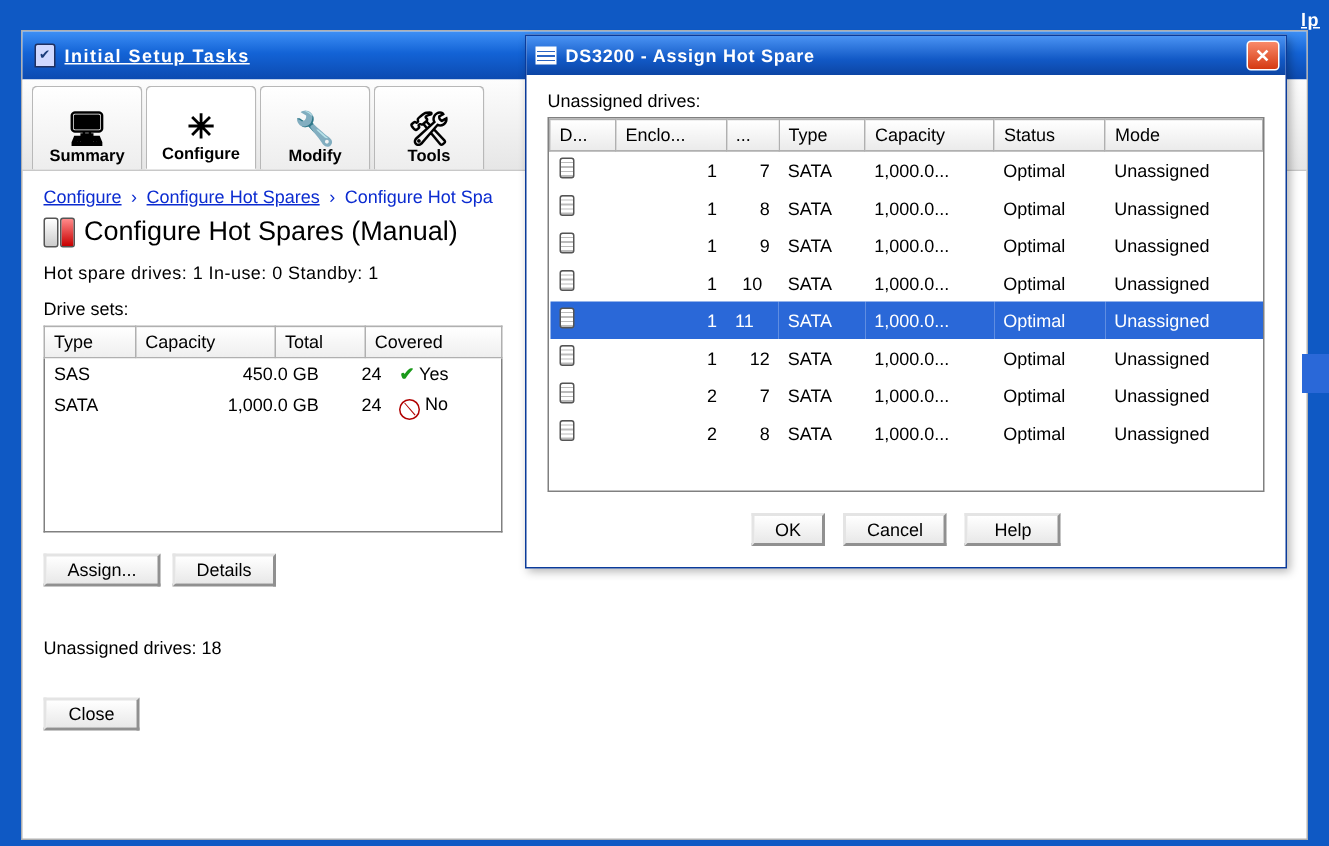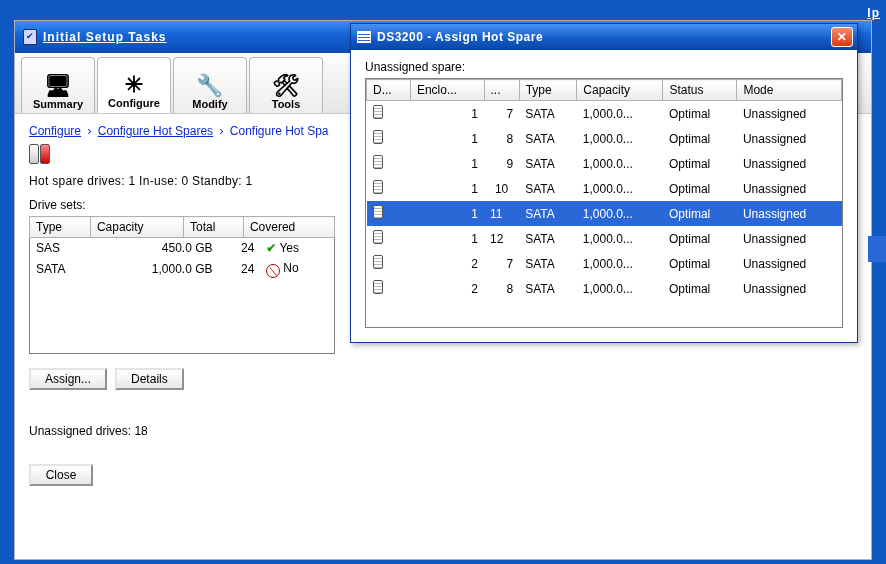--- a/index.html
+++ b/index.html
@@ -295,20 +295,21 @@
       <a>Configure Hot Spares</a>
       <span class="bc-sep">›</span>
       <span>Configure Hot Spa</span>
     </div>
 
     <div class="page-header">
       <span class="drives-icon">
         <span class="drv"></span>
           <span class="drv red"></span>
       </span>
+      <h1 class="page-title">Configure Hot Spares (Manual)</h1>
     </div>
 
     <div class="stats-line">Hot spare drives: 1  In-use: 0  Standby: 1</div>
 
     <div style="margin-bottom:4px;">Drive sets:</div>
 
     <table class="ds-table">
       <thead>
           <tr id="ds-head">
             <th>Type</th>
@@ -354,21 +355,21 @@
 
 <div class="dialog">
   <div class="dlg-titlebar">
     <span class="dlg-ico"></span>
     <span>DS3200 - Assign Hot Spare</span>
     <span class="dlg-close">
       <span>✕</span>
     </span>
   </div>
   <div class="dlg-body">
-    <div style="margin-bottom:4px;">Unassigned spare:</div>
+    <div style="margin-bottom:4px;">Unassigned drives:</div>
     <div class="ua-table-wrap">
       <div class="ua-scroll">
         <table class="ua-table">
           <thead>
               <tr id="ua-head">
                 <th>D...</th>
                 <th>Enclo...</th>
                 <th>...</th>
                 <th>Type</th>
                 <th>Capacity</th>
@@ -418,21 +419,21 @@
                 <td style="text-align: right;">1</td>
                 <td style="">11</td>
                 <td style="text-align: left;">SATA</td>
                 <td style="text-align: left;">1,000.0...</td>
                 <td style="text-align: left;">Optimal</td>
                 <td style="text-align: left;">Unassigned</td>
               </tr>
               <tr class="ua-row">
                 <td><span class="drive-cell-icon"></span></td>
                 <td style="text-align: right;">1</td>
-                <td style="">12</td>
+                <td style="text-align: right;">12</td>
                 <td style="text-align: left;">SATA</td>
                 <td style="text-align: left;">1,000.0...</td>
                 <td style="text-align: left;">Optimal</td>
                 <td style="text-align: left;">Unassigned</td>
               </tr>
               <tr class="ua-row">
                 <td><span class="drive-cell-icon"></span></td>
                 <td style="text-align: right;">2</td>
                 <td style="text-align: right;">7</td>
                 <td style="text-align: left;">SATA</td>
@@ -446,14 +447,19 @@
                 <td style="text-align: right;">8</td>
                 <td style="text-align: left;">SATA</td>
                 <td style="text-align: left;">1,000.0...</td>
                 <td style="text-align: left;">Optimal</td>
                 <td style="text-align: left;">Unassigned</td>
               </tr>
             </tbody>
         </table>
       </div>
     </div>
+    <div class="dlg-btns">
+      <button class="btn" style="min-width:46px"><span>OK</span></button>
+      <button class="btn"><span>Cancel</span></button>
+      <button class="btn"><span>Help</span></button>
+    </div>
   </div>
 </div>
 
 </body></html>

